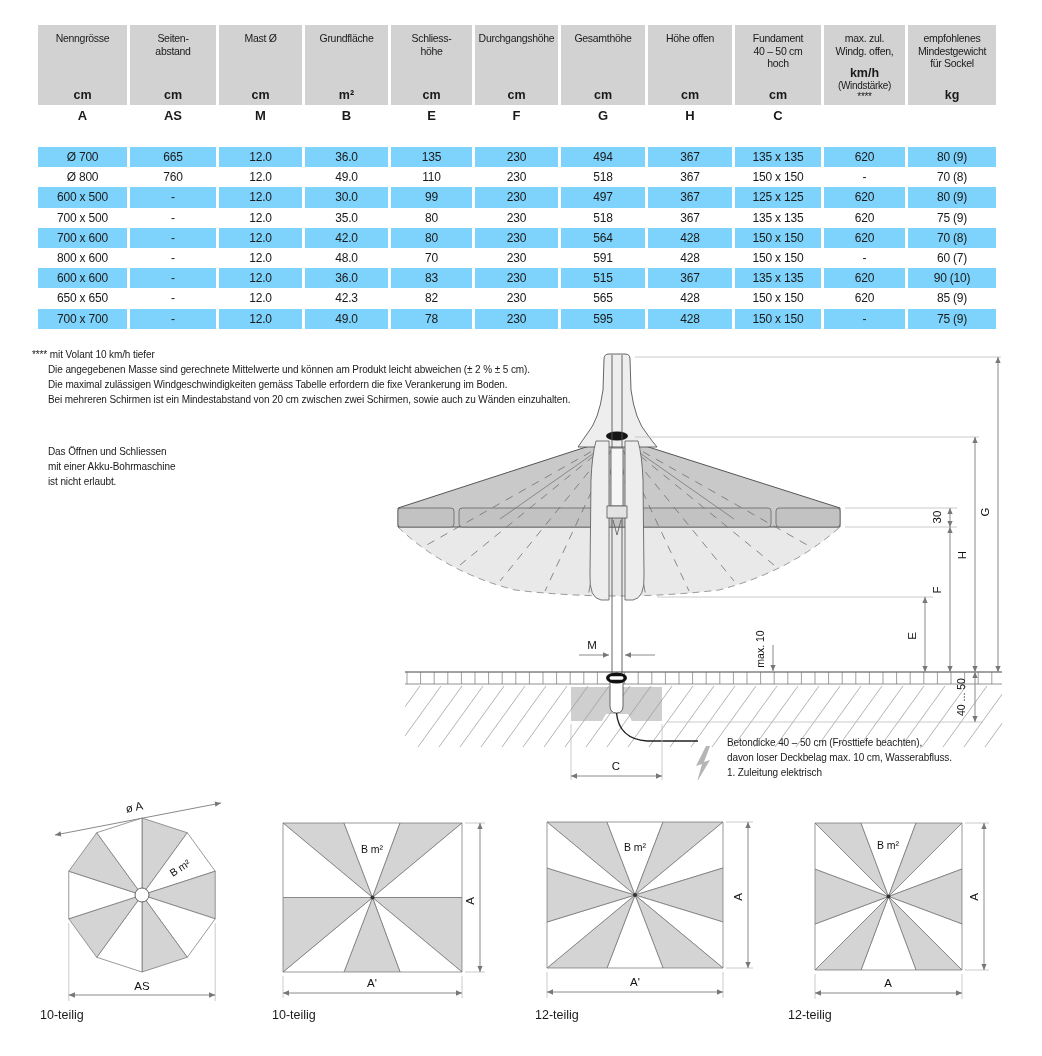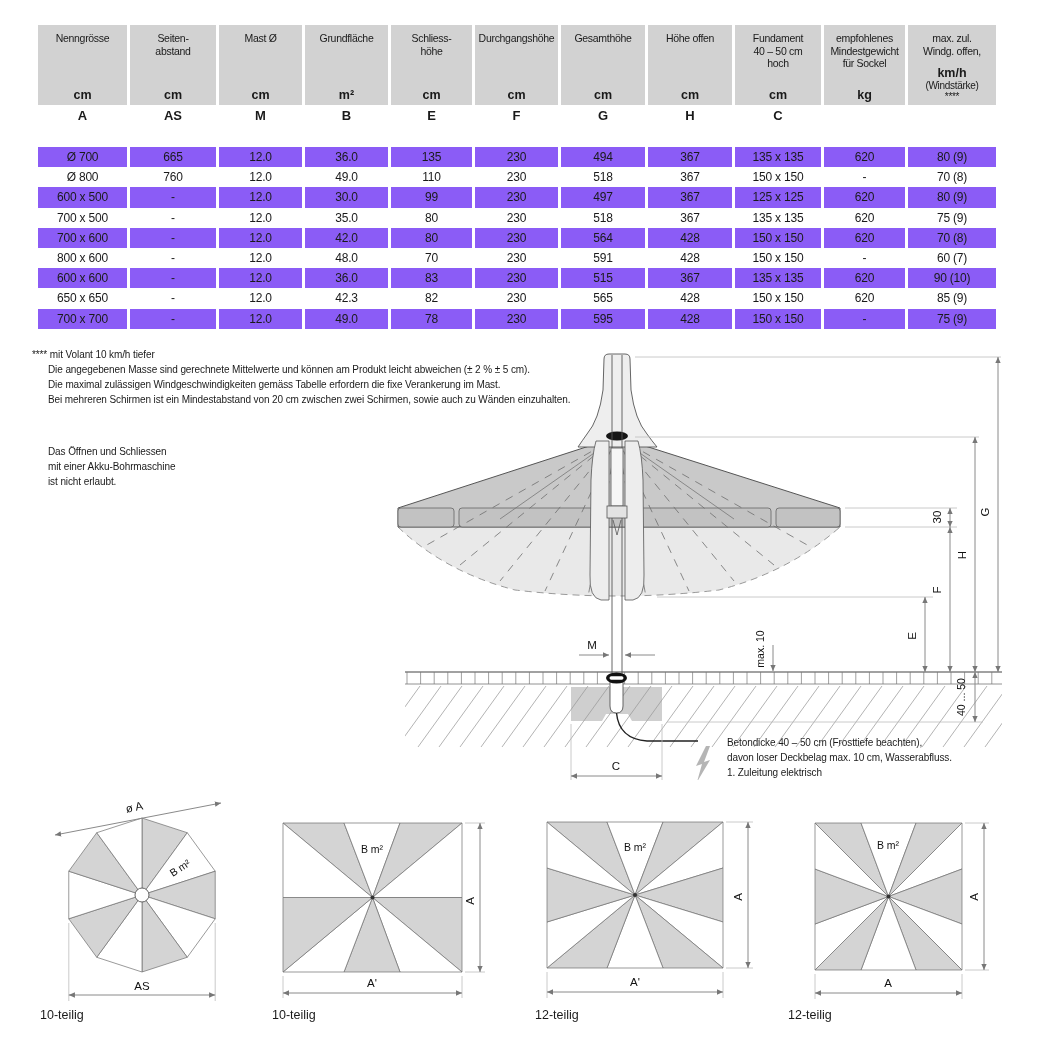--- a/index.html
+++ b/index.html
@@ -12,21 +12,21 @@
     column-gap:3px}
   .hcell{background:#d2d2d2;height:80px;display:flex;flex-direction:column;justify-content:space-between;
     align-items:center;text-align:center;padding:7px 1px 3px;box-sizing:border-box}
   .hname{font-size:10.5px;line-height:12.5px;white-space:pre-line;letter-spacing:-0.3px}
   .hbot{display:flex;flex-direction:column;align-items:center}
   .hunit{font-weight:bold;font-size:12.5px;line-height:13px}
   .hsub{font-size:10px;line-height:11px;white-space:pre-line;letter-spacing:-0.3px}
   .hletter{height:20px;display:flex;align-items:center;justify-content:center;font-weight:bold;font-size:13px}
   .hgap{height:22px}
   .dcell{height:20.2px;display:flex;align-items:center;justify-content:center;font-size:12px;letter-spacing:-0.2px}
-  .stripe{background:#8b5cf6}
+  .stripe{background:#7dd3fc}
 
   
   .note{position:absolute;font-size:10px;line-height:15px;letter-spacing:-0.1px}
   .pre{white-space:pre-line}
   .indent{padding-left:16px}
 
   
   .fan-caption{position:absolute;top:1008px;width:200px;text-align:left;font-size:12.5px}
 
   
@@ -103,34 +103,34 @@
       </div>
       <div class="hcell">
         <div class="hname">Fundament
 40 – 50 cm
 hoch</div>
         <div class="hbot">
           <div class="hunit">cm</div>
         </div>
       </div>
       <div class="hcell">
+        <div class="hname">max. zul.
+Windg. offen,</div>
+        <div class="hbot">
+          <div class="hunit">km/h</div>
+          <div class="hsub">(Windstärke)
+****</div>
+        </div>
+      </div>
+      <div class="hcell">
         <div class="hname">empfohlenes
 Mindestgewicht
 für Sockel</div>
         <div class="hbot">
           <div class="hunit">kg</div>
-        </div>
-      </div>
-      <div class="hcell">
-        <div class="hname">max. zul.
-Windg. offen,</div>
-        <div class="hbot">
-          <div class="hunit">km/h</div>
-          <div class="hsub">(Windstärke)
-****</div>
         </div>
       </div>
       <div class="hletter">A</div>
       <div class="hletter">AS</div>
       <div class="hletter">M</div>
       <div class="hletter">B</div>
       <div class="hletter">E</div>
       <div class="hletter">F</div>
       <div class="hletter">G</div>
       <div class="hletter">H</div>
@@ -245,21 +245,21 @@
       <div class="dcell stripe">595</div>
       <div class="dcell stripe">428</div>
       <div class="dcell stripe">150 x 150</div>
       <div class="dcell stripe">-</div>
       <div class="dcell stripe">75 (9)</div>
     </div>
 
   <div class="note" style="left:32px;top:347px">
     <div><span>****</span> <span>mit Volant 10 km/h tiefer</span></div>
     <div class="indent">Die angegebenen Masse sind gerechnete Mittelwerte und können am Produkt leicht abweichen (± 2 % ± 5 cm).</div>
-    <div class="indent">Die maximal zulässigen Windgeschwindigkeiten gemäss Tabelle erfordern die fixe Verankerung im Mast.</div>
+    <div class="indent">Die maximal zulässigen Windgeschwindigkeiten gemäss Tabelle erfordern die fixe Verankerung im Boden.</div>
     <div class="indent">Bei mehreren Schirmen ist ein Mindestabstand von 20 cm zwischen zwei Schirmen, sowie auch zu Wänden einzuhalten.</div>
   </div>
 
   <div class="note pre" style="left:48px;top:444px">Das Öffnen und Schliessen
 mit einer Akku-Bohrmaschine
 ist nicht erlaubt.</div>
 
   <div class="note pre" style="left:727px;top:735px;width:300px">Betondicke 40 – 50 cm (Frosttiefe beachten),
 davon loser Deckbelag max. 10 cm, Wasserabfluss.
 1. Zuleitung elektrisch</div>

